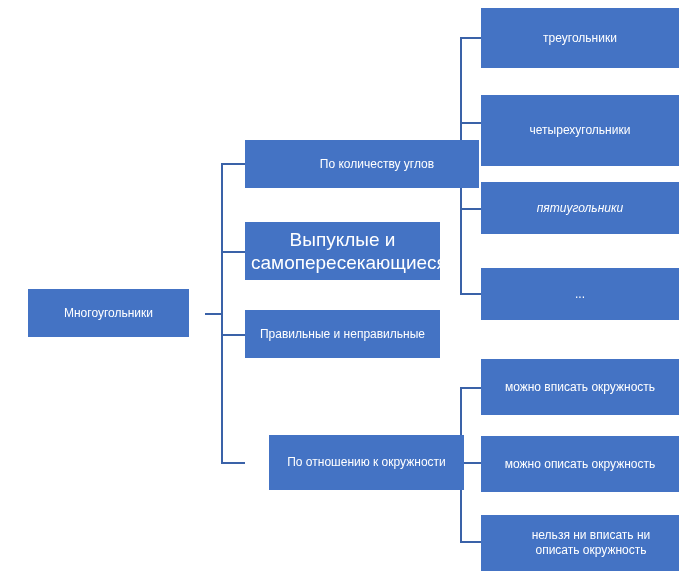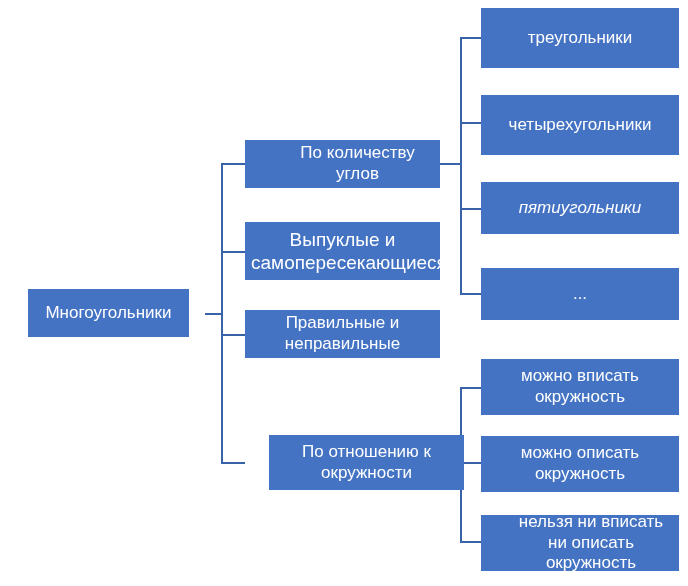--- a/index.html
+++ b/index.html
@@ -16,21 +16,21 @@
     font-family: "Liberation Sans", sans-serif;
   }
   .node {
     position: absolute;
     background: #4473C4;
     color: #ffffff;
     display: flex;
     align-items: center;
     justify-content: center;
     text-align: center;
-    font-size: 17px;
+    font-size: 12px;
     line-height: 1.22;
     font-family: "Liberation Sans", sans-serif;
     box-sizing: border-box;
     padding: 2px 6px;
     z-index: 2;
   }
   .node span { display: block; width: 100%; }
 
   
   .conn {
@@ -64,41 +64,41 @@
   <div class="conn h" style="left:440px; top:462px; width:22px;"></div>
   <div class="conn v" style="left:460px; top:388px; height:155px;"></div>
   <div class="conn h" style="left:460px; top:387px; width:21px;"></div>
   <div class="conn h" style="left:460px; top:462px; width:21px;"></div>
   <div class="conn h" style="left:460px; top:541px; width:21px;"></div>
 
   <div class="node" style="left:20px; top:289px; width:161px; height:48px;margin-left:8px;">
     <span>Многоугольники</span>
   </div>
 
-  <div class="node" style="left:245px; top:140px; width:195px; height:48px;padding-left:36px;">
+  <div class="node" style="left:245px; top:140px; width:234px; height:48px;padding-left:36px;">
     <span>По количеству углов</span>
   </div>
 
   <div class="node" style="left:245px; top:222px; width:195px; height:58px; font-size:19px;">
     <span>Выпуклые и самопересекающиеся</span>
   </div>
 
   <div class="node" style="left:245px; top:310px; width:195px; height:48px;">
     <span>Правильные и неправильные</span>
   </div>
 
   <div class="node" style="left:245px; top:435px; width:195px; height:55px;margin-left:24px;">
     <span>По отношению к окружности</span>
   </div>
 
   <div class="node" style="left:481px; top:8px; width:198px; height:60px;">
     <span>треугольники</span>
   </div>
 
-  <div class="node" style="left:481px; top:95px; width:198px; height:60px;">
+  <div class="node" style="left:481px; top:95px; width:198px; height:71px;">
     <span>четырехугольники</span>
   </div>
 
   <div class="node" style="left:481px; top:182px; width:198px; height:52px;font-style:italic;">
     <span>пятиугольники</span>
   </div>
 
   <div class="node" style="left:481px; top:268px; width:198px; height:52px;">
     <span>...</span>
   </div>

